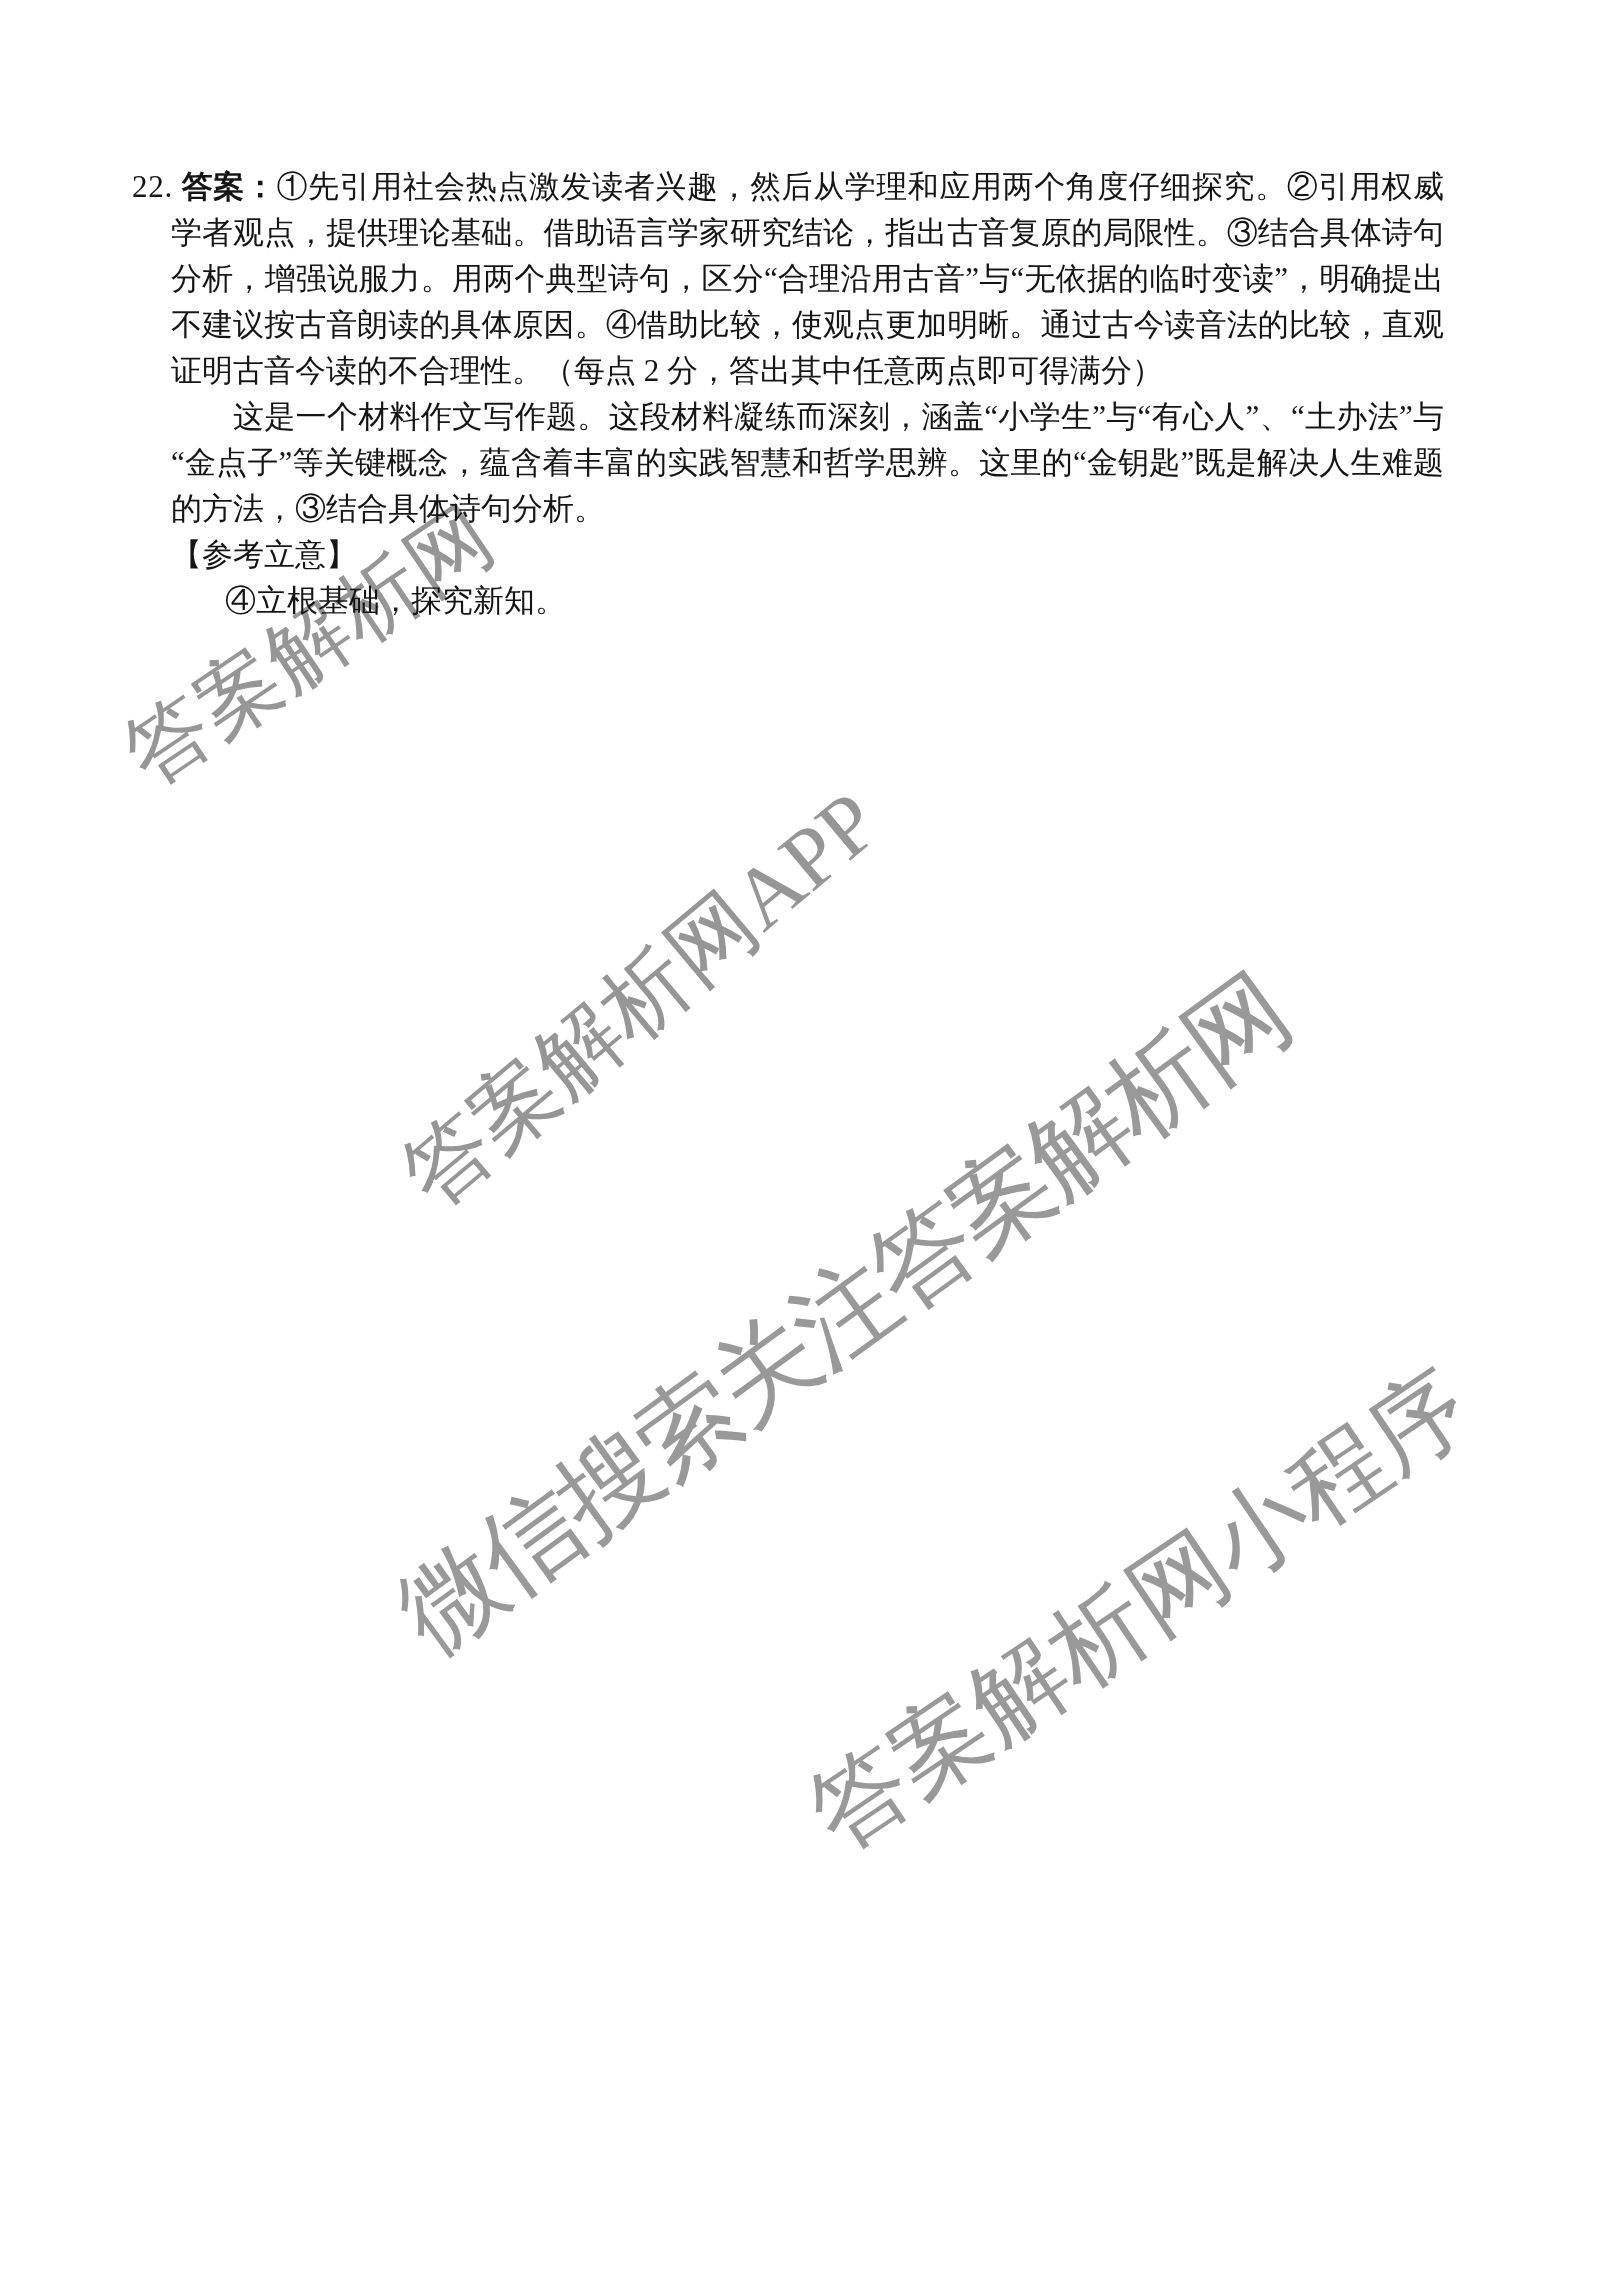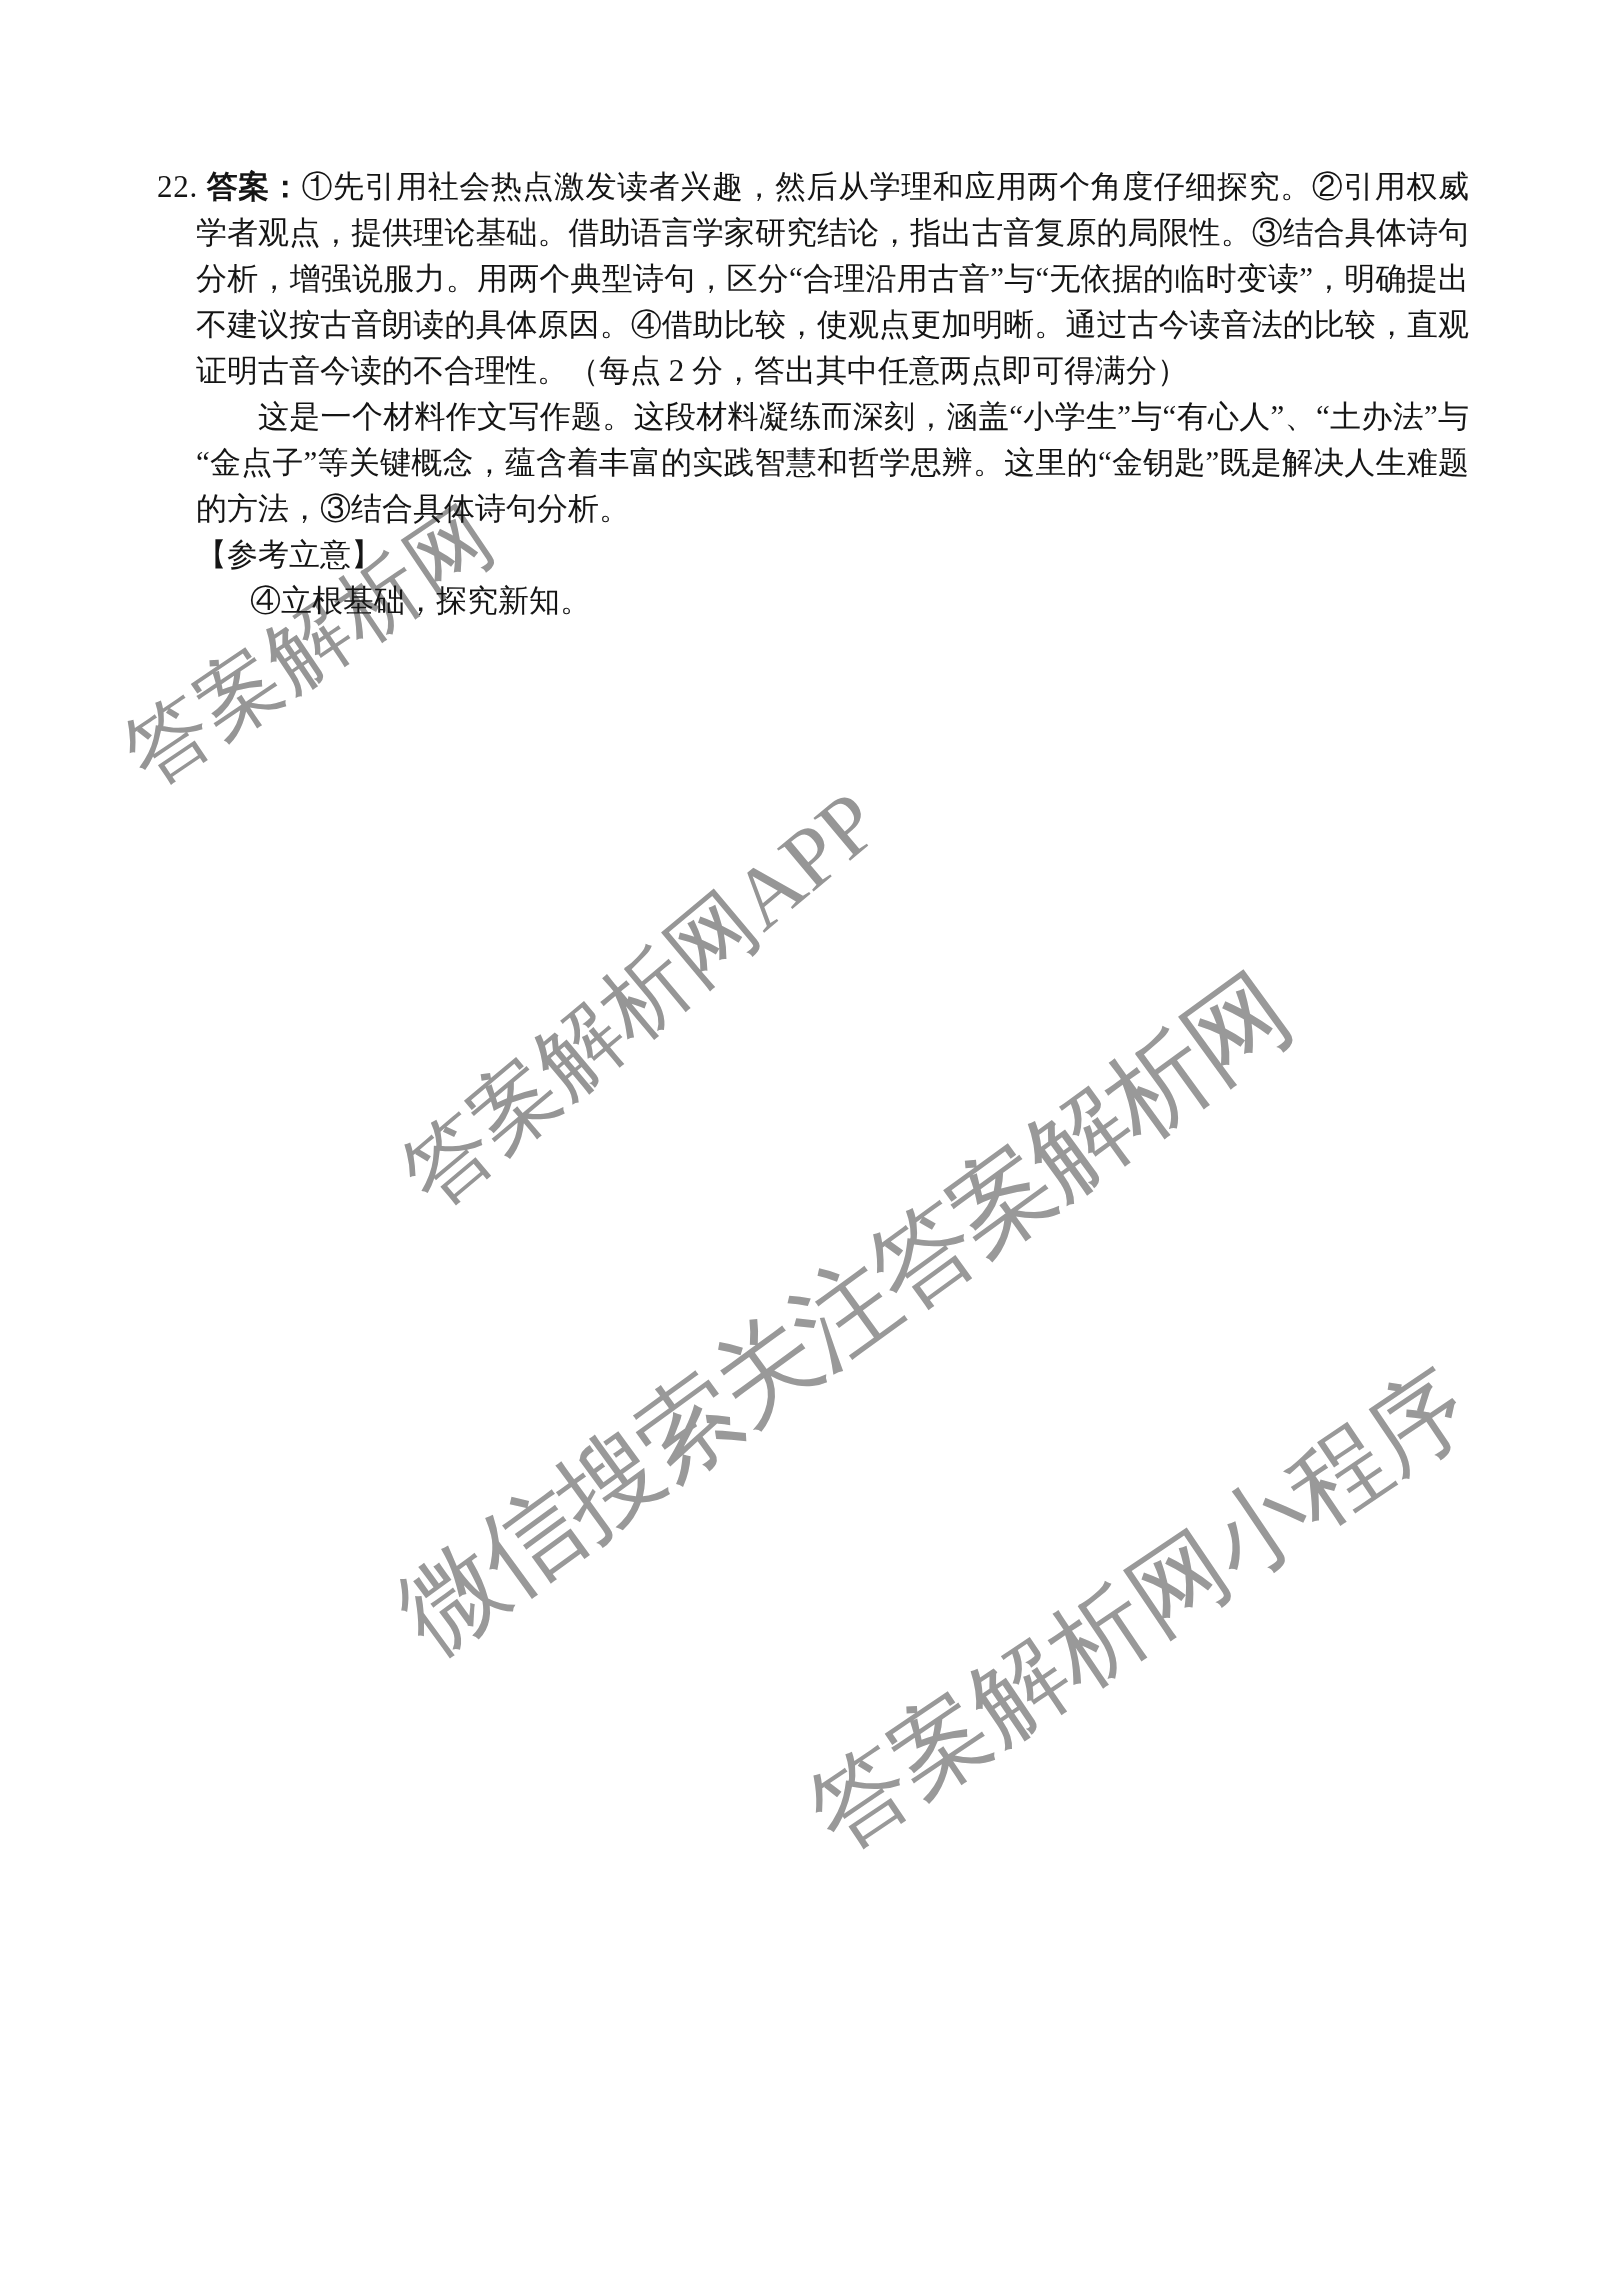--- a/index.html
+++ b/index.html
@@ -48,21 +48,21 @@
   .wm4 {
     left: 1140px; top: 1611px;
     font-size: 96px; letter-spacing: 0px;
     transform: translate(-50%, -50%) rotate(-34deg);
     color: #999999;
   }
 
   
   .content {
     position: absolute;
-    left: 196px;
+    left: 171px;
     top: 164px;
     width: 1273px;
     z-index: 2;
     font-size: 31px;
     line-height: 46px;
   }
   .content p { margin: 0; }
   .hanging {
     padding-left: 0;
     text-indent: -39px;   

